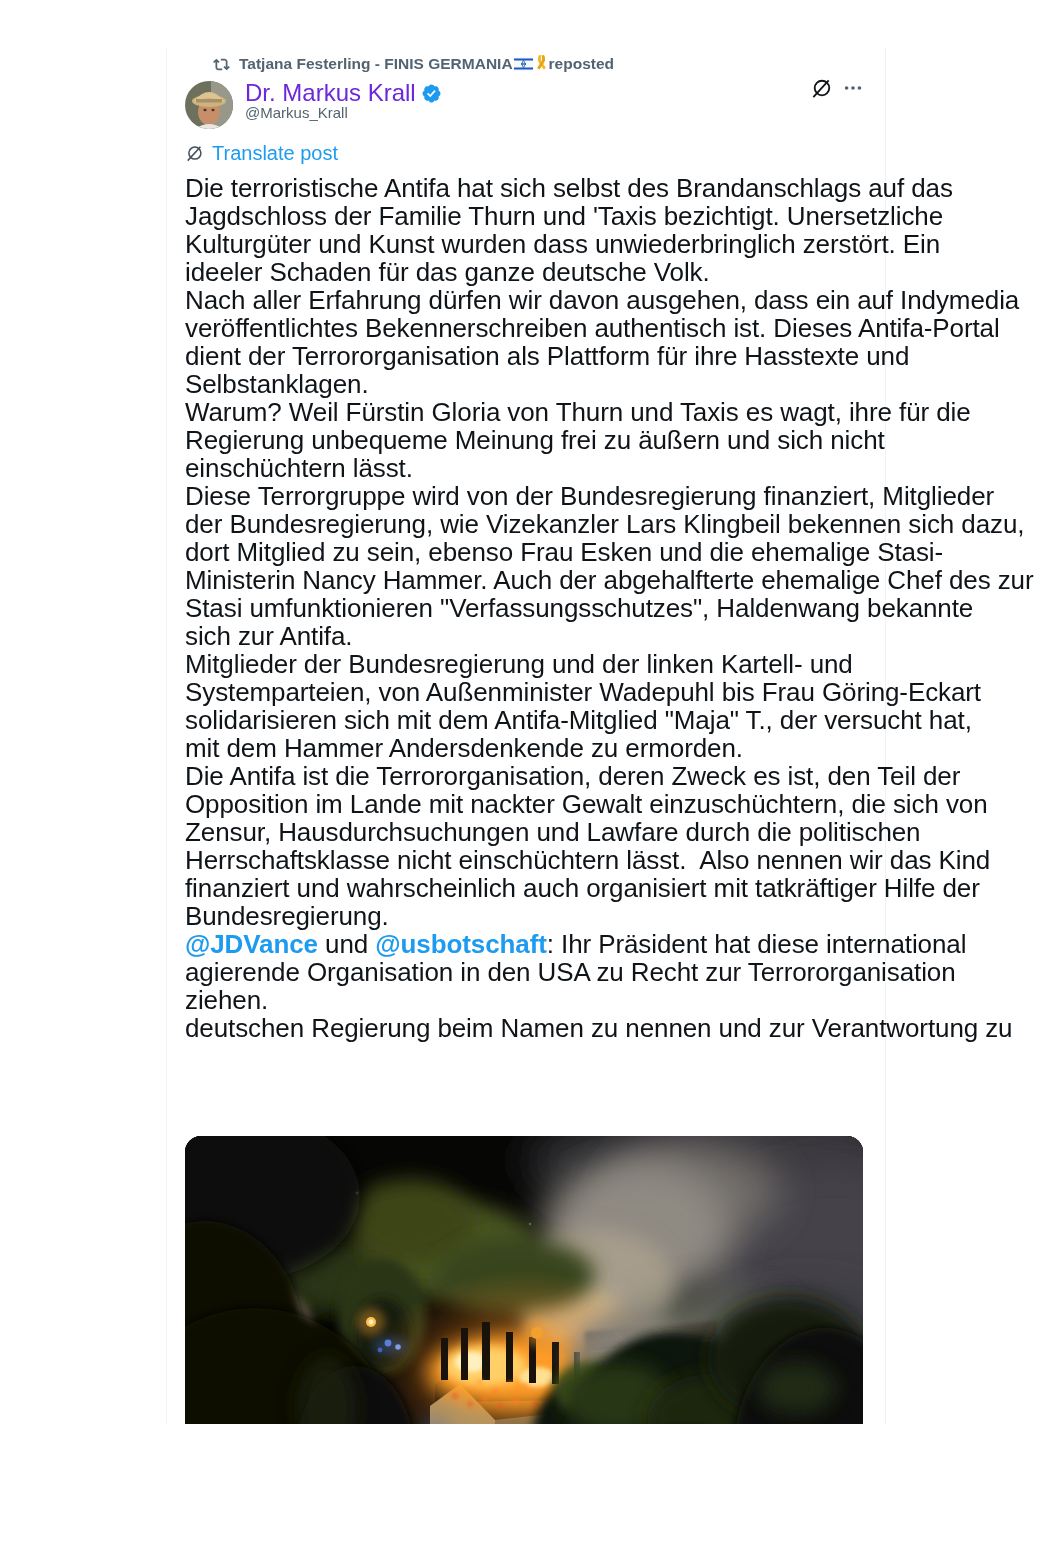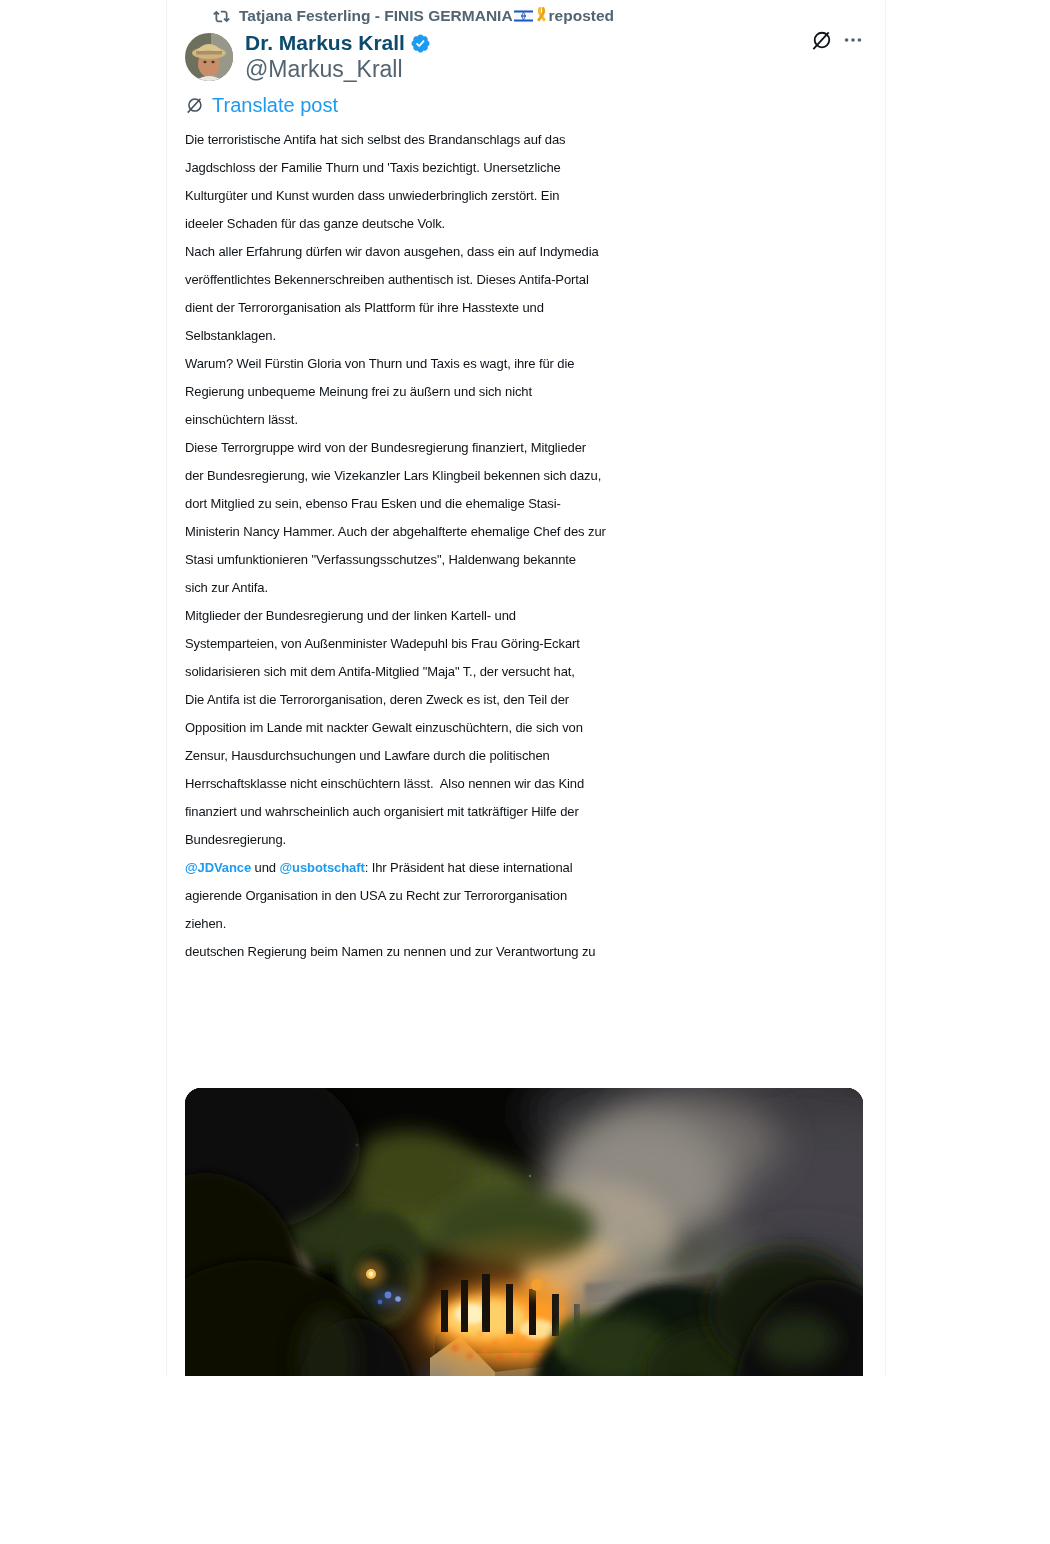--- a/index.html
+++ b/index.html
@@ -1,40 +1,40 @@
 <!DOCTYPE html>
 <html style="--accent: #1d9bf0; --text: #0f1419;"><head>
 <meta charset="utf-8">
 <style>
   html,body{margin:0;padding:0;background:#ffffff;}
   .page{position:relative;width:1050px;height:1376px;background:#fff;overflow:hidden;
-        font-family:"Liberation Sans","DejaVu Sans",sans-serif;color:#0f1419;}
+        font-family:"Liberation Sans","DejaVu Sans",sans-serif;color:#0f1419;margin-top:48px;}
   .col-divider{position:absolute;top:0;width:1px;height:100%;background:#eff3f4;}
   .divider-left{left:166px;}
   .divider-right{left:885px;}
 
   .repost-row{position:absolute;left:213px;top:6px;display:flex;align-items:center;gap:9px;
               font-size:15.5px;font-weight:700;color:#536471;}
   .repost-row .emoji{display:inline-block;vertical-align:-2px;margin:0 1px;}
 
   .avatar{position:absolute;left:185px;top:33px;width:48px;height:48px;border-radius:50%;
           overflow:hidden;cursor:pointer;}
   .name-row{position:absolute;left:245px;top:31px;display:flex;align-items:center;gap:5px;}
-  .author-name{font-size:21px;font-weight:700;color:#0c4a6e;cursor:pointer;}
-  .author-handle{position:absolute;left:245px;top:56px;font-size:23px;color:#536471;cursor:pointer;}
+  .author-name{font-size:24px;font-weight:400;color:#6d28d9;cursor:pointer;}
+  .author-handle{position:absolute;left:245px;top:56px;font-size:15px;color:#536471;cursor:pointer;}
 
   .icon-btn{position:absolute;width:26px;height:26px;display:flex;align-items:center;justify-content:center;cursor:pointer;}
   .grok-btn{left:808px;top:27px;}
   .more-btn{left:840px;top:27px;}
 
   .translate-row{position:absolute;left:185px;top:94px;display:flex;align-items:center;gap:8px;cursor:pointer;}
   .translate-label{font-size:20px;color:#1d9bf0;}
 
   .post-body{position:absolute;left:185px;top:126px;width:692px;}
-  .body-line{height:28px;line-height:28px;font-size:13px;color:#0f1419;white-space:pre;letter-spacing:-0.1px;}
+  .body-line{height:28px;line-height:28px;font-size:26px;color:#0f1419;white-space:pre;letter-spacing:-0.1px;}
   .mention{color:#1d9bf0;cursor:pointer;font-weight:bold;}
 
   .post-photo{position:absolute;left:185px;top:1088px;width:678px;height:450px;border-radius:16px;
               overflow:hidden;cursor:pointer;background:#060605;}
   .post-photo svg{display:block;width:100%;height:100%;}
 
   .next-card-edge{position:absolute;left:185px;top:1541px;width:678px;height:10px;
                   border-radius:12px 12px 0 0;background:linear-gradient(#dfe8f2,#cdd9e6);
                   border:1px solid #b9c9da;border-bottom:none;box-sizing:border-box;}
 </style>
@@ -123,20 +123,21 @@
       <div class="body-line"><span>einschüchtern lässt.</span></div>
       <div class="body-line"><span>Diese Terrorgruppe wird von der Bundesregierung finanziert, Mitglieder</span></div>
       <div class="body-line"><span>der Bundesregierung, wie Vizekanzler Lars Klingbeil bekennen sich dazu,</span></div>
       <div class="body-line"><span>dort Mitglied zu sein, ebenso Frau Esken und die ehemalige Stasi-</span></div>
       <div class="body-line"><span>Ministerin Nancy Hammer. Auch der abgehalfterte ehemalige Chef des zur</span></div>
       <div class="body-line"><span>Stasi umfunktionieren "Verfassungsschutzes", Haldenwang bekannte</span></div>
       <div class="body-line"><span>sich zur Antifa.</span></div>
       <div class="body-line"><span>Mitglieder der Bundesregierung und der linken Kartell- und</span></div>
       <div class="body-line"><span>Systemparteien, von Außenminister Wadepuhl bis Frau Göring-Eckart</span></div>
       <div class="body-line"><span>solidarisieren sich mit dem Antifa-Mitglied "Maja" T., der versucht hat,</span></div>
+      <div class="body-line"><span>mit dem Hammer Andersdenkende zu ermorden.</span></div>
       <div class="body-line"><span>Die Antifa ist die Terrororganisation, deren Zweck es ist, den Teil der</span></div>
       <div class="body-line"><span>Opposition im Lande mit nackter Gewalt einzuschüchtern, die sich von</span></div>
       <div class="body-line"><span>Zensur, Hausdurchsuchungen und Lawfare durch die politischen</span></div>
       <div class="body-line"><span>Herrschaftsklasse nicht einschüchtern lässt.  Also nennen wir das Kind</span></div>
       <div class="body-line"><span>finanziert und wahrscheinlich auch organisiert mit tatkräftiger Hilfe der</span></div>
       <div class="body-line"><span>Bundesregierung.</span></div>
       <div class="body-line"><span class="mention">@JDVance</span><span> und </span><span class="mention">@usbotschaft</span><span>: Ihr Präsident hat diese international</span></div>
       <div class="body-line"><span>agierende Organisation in den USA zu Recht zur Terrororganisation</span></div>
       <div class="body-line"><span>ziehen.</span></div>
       <div class="body-line"><span>deutschen Regierung beim Namen zu nennen und zur Verantwortung zu</span></div>

